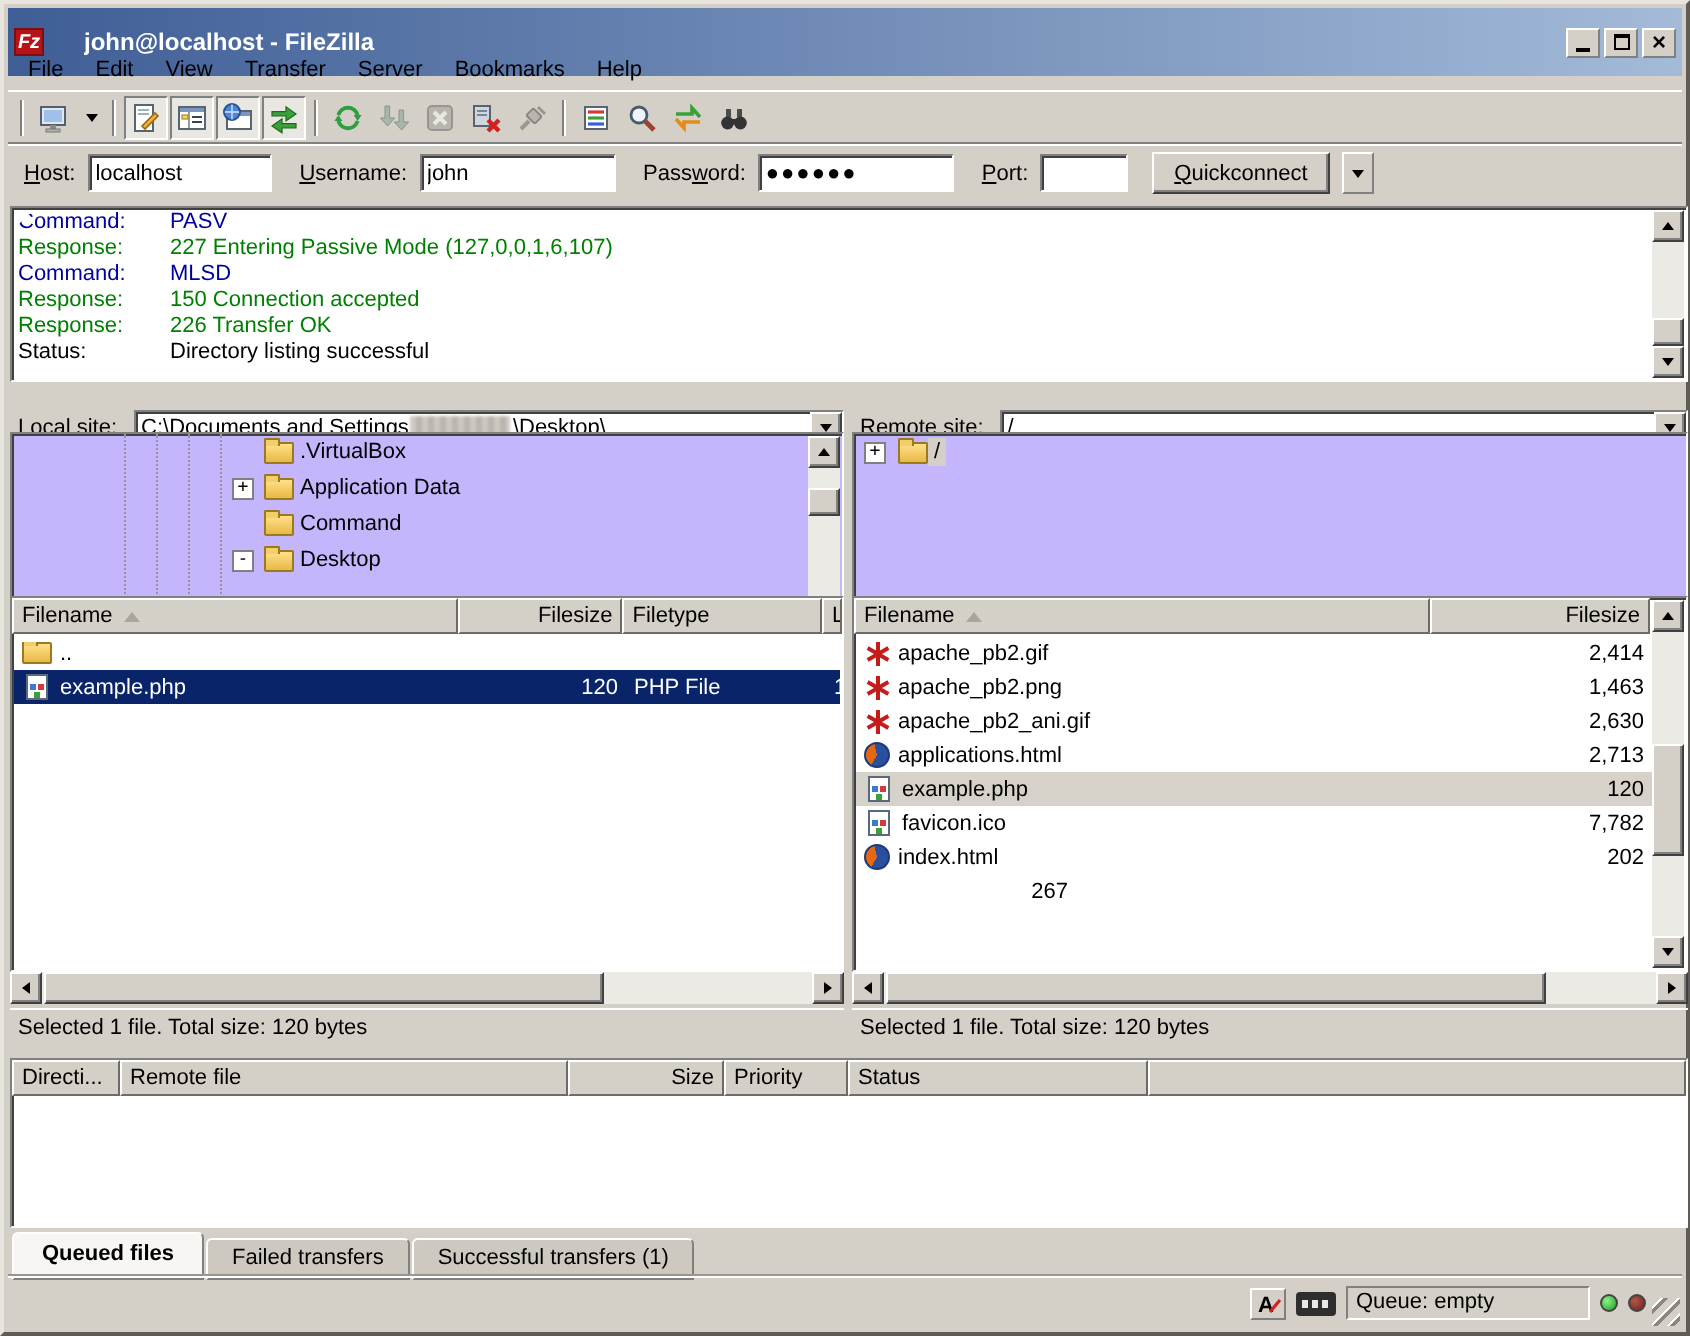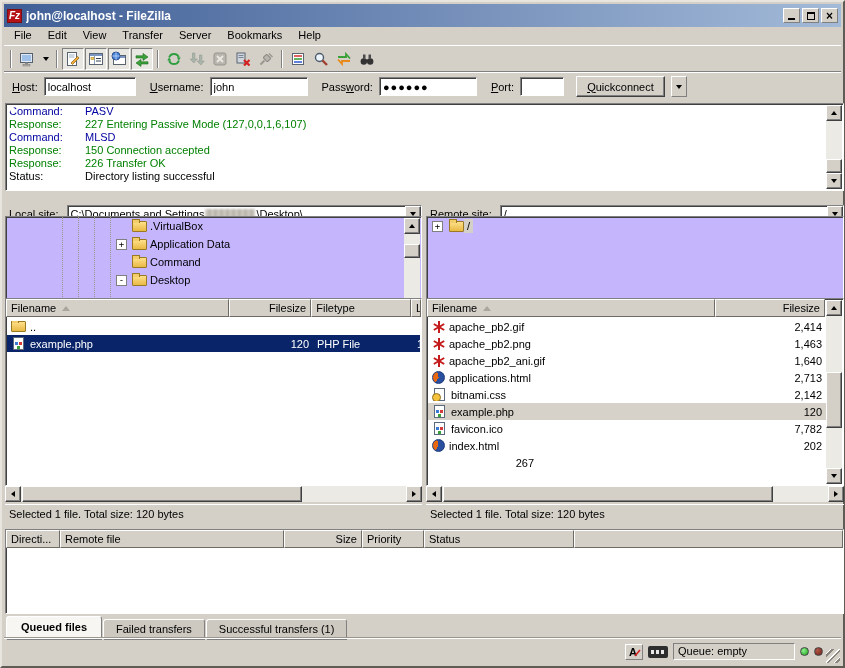--- a/index.html
+++ b/index.html
@@ -12,23 +12,23 @@
   .client { position:absolute; inset:1px; }
 
   
   .raised  { border:1px solid; border-color:#fff #808080 #808080 #fff; background:#d4d0c8; }
   .sunken  { border:1px solid; border-color:#808080 #fff #fff #808080;
              box-shadow:inset 1px 1px 0 #404040; background:#fff; }
   .hcell   { border:1px solid; border-color:#fff #6e6a64 #6e6a64 #fff; background:#d4d0c8;
              padding:2px 4px; white-space:nowrap; overflow:hidden; }
 
   
-  .titlebar { position:absolute; left:1px; right:1px; top:1px; height:23px;
+  .titlebar { position:absolute; left:1px; right:1px; top:1px; height:34px;
               background:linear-gradient(to right,#3f5e96,#a3bad8);
-              display:flex; align-items:center; padding:0 3px; gap:4px; }
+              display:flex; align-items:center; padding:0 3px; gap:20px; }
   .fz-icon { width:15px; height:14px; background:#b61318; color:#fff; font-weight:bold; font-style:italic;
              font-size:10px; display:flex; align-items:center; justify-content:center; border:1px solid #7c0d10; }
   .title-text { color:#fff; font-weight:bold; font-size:12px; flex:1; white-space:nowrap; overflow:hidden; }
   .winbtns { display:flex; gap:2px; }
   .winbtn { width:17px; height:15px; display:flex; align-items:center; justify-content:center; }
   .glyph-min { width:7px; height:2px; background:#000; margin-top:7px; }
   .glyph-max { width:8px; height:8px; border:1px solid #000; border-top:2px solid #000; }
   .glyph-close { font-size:12px; font-weight:bold; line-height:1; }
 
   
@@ -496,35 +496,28 @@
             </span>
             <span class="c num" style="width:110px">1,463</span>
           </div>
       <div class="frow">
             <span class="c" style="width:288px">
               <span class="fi icon-imgred">
                 <i></i>
               </span>
               <span>apache_pb2_ani.gif</span>
             </span>
-            <span class="c num" style="width:110px">1,640</span>
+            <span class="c num" style="width:110px">2,630</span>
           </div>
       <div class="frow">
             <span class="c" style="width:288px">
               <span class="fi icon-firefox"></span>
               <span>applications.html</span>
             </span>
             <span class="c num" style="width:110px">2,713</span>
-          </div>
-      <div class="frow">
-            <span class="c" style="width:288px">
-              <span class="fi icon-css"></span>
-              <span>bitnami.css</span>
-            </span>
-            <span class="c num" style="width:110px">2,142</span>
           </div>
       <div class="frow sel-inactive">
             <span class="c" style="width:288px">
               <span class="fi icon-doc"></span>
               <span>example.php</span>
             </span>
             <span class="c num" style="width:110px">120</span>
           </div>
       <div class="frow">
             <span class="c" style="width:288px">

